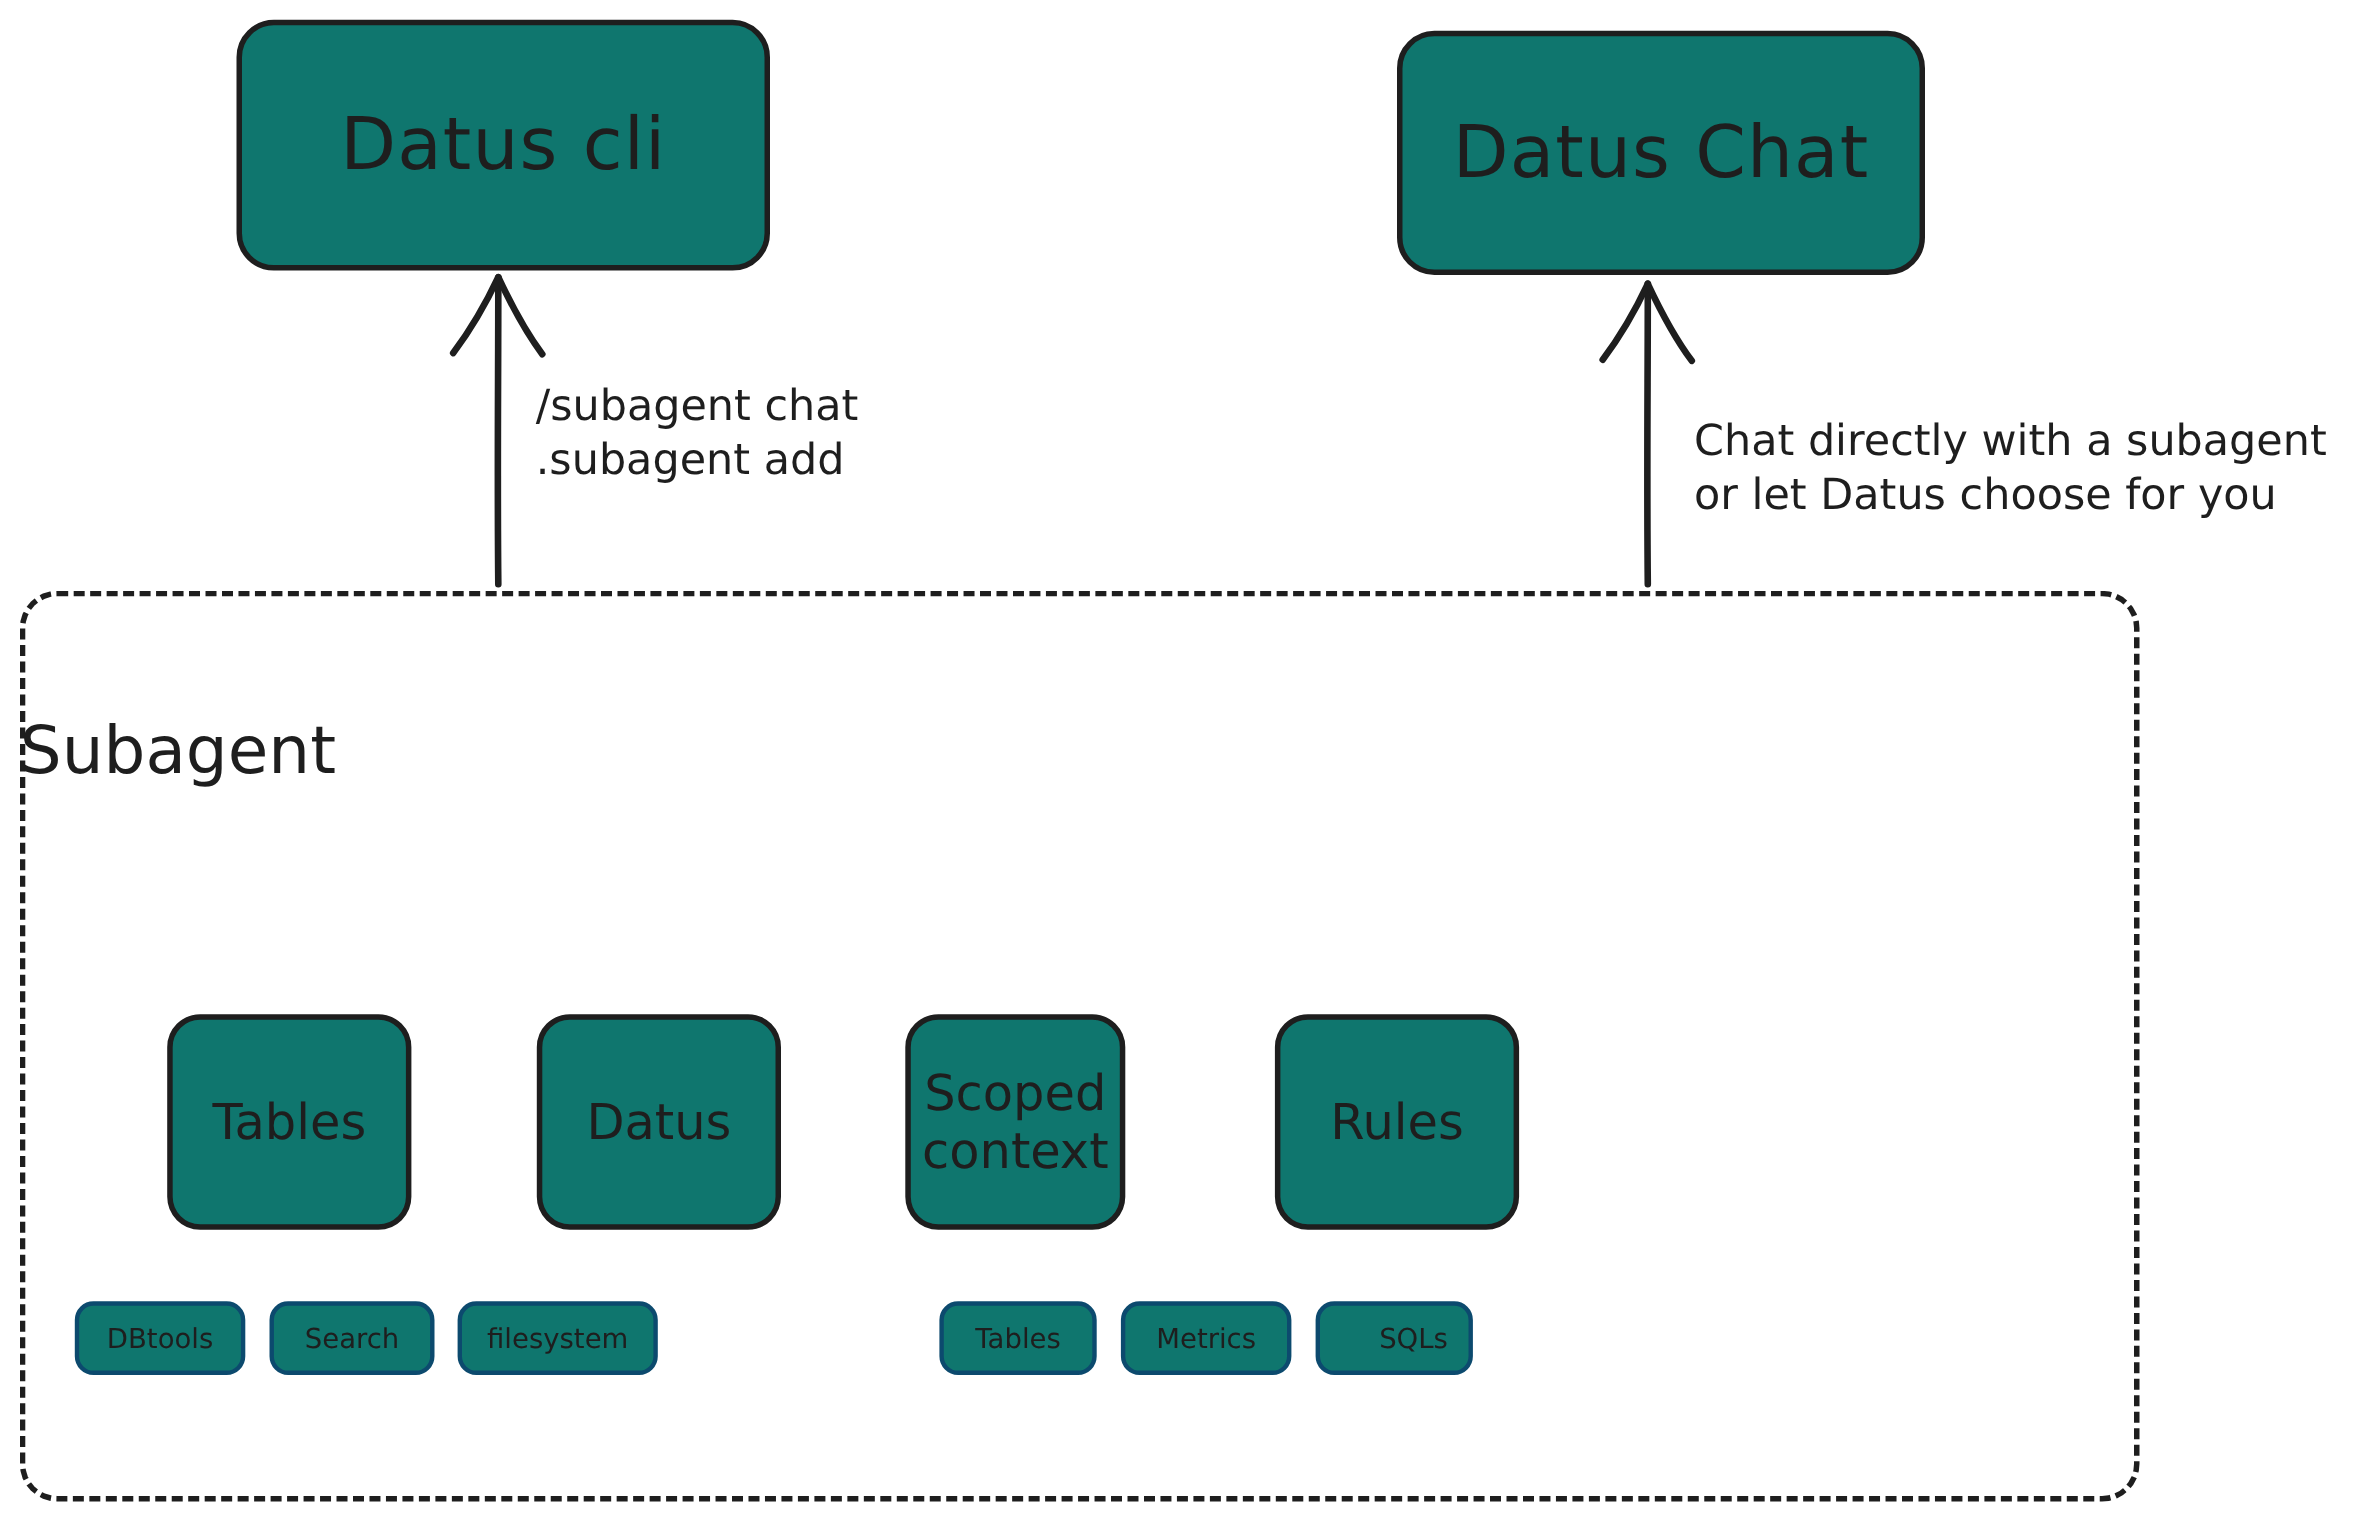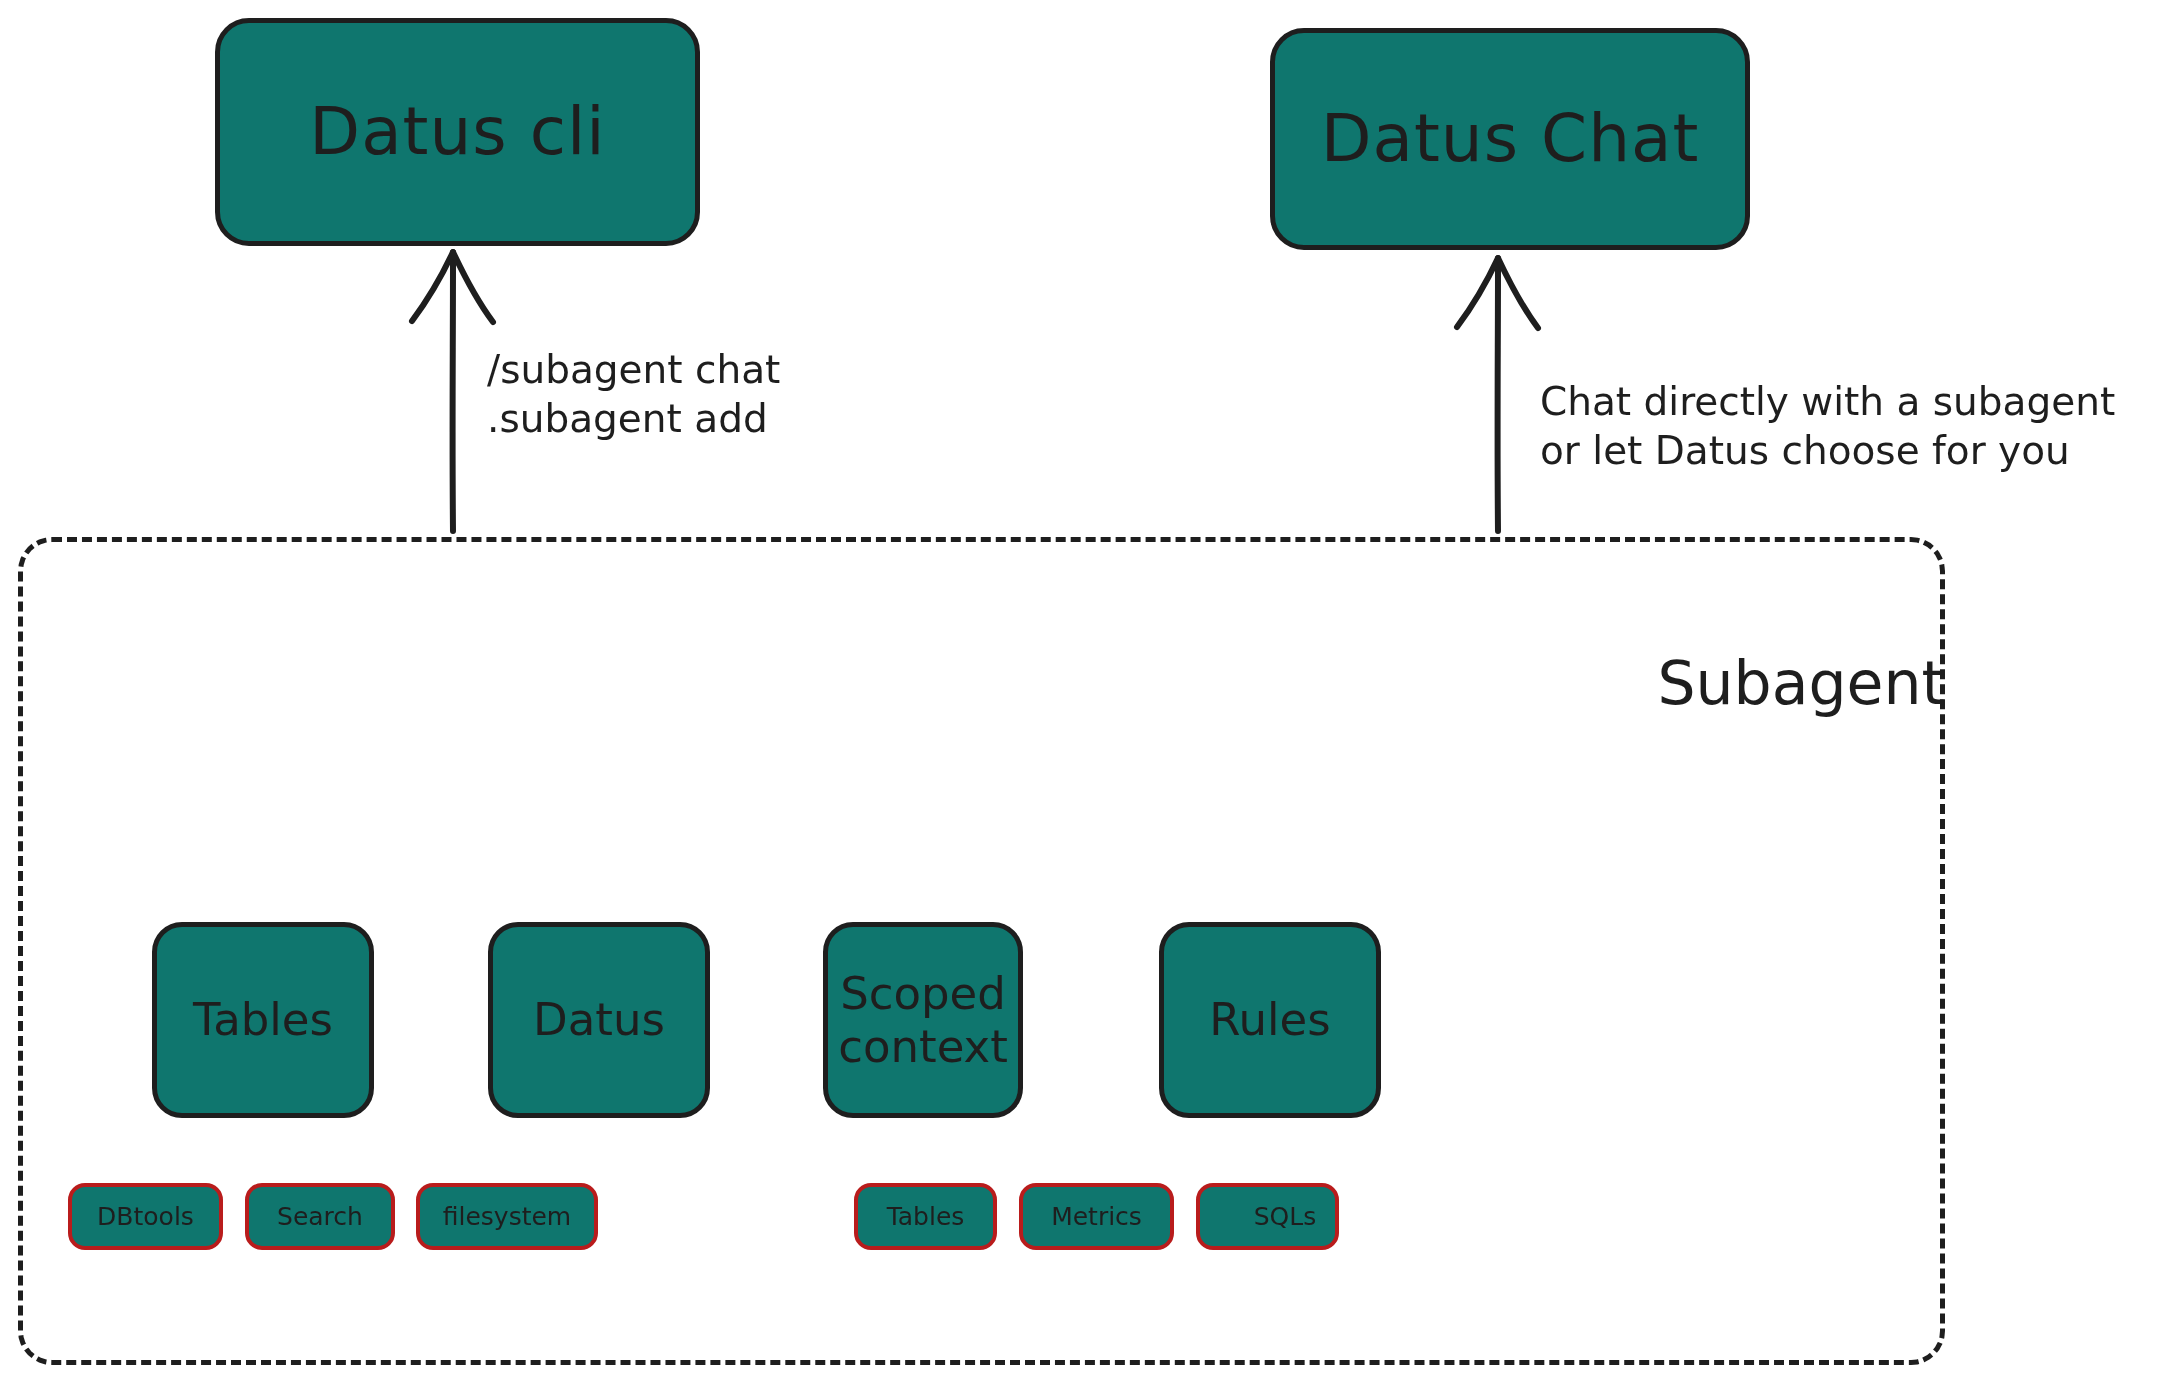--- a/index.html
+++ b/index.html
@@ -60,21 +60,21 @@
     border-radius: 34px;
     background: transparent;
     z-index: 1;
   }
 
   #subagent-title {
     position: absolute;
     left: 18px;
     top: 648px;
     width: 1927px;
-    text-align: right;
+    text-align: left;
     font-size: 60px;
     color: #1e1e1e;
     z-index: 3;
     user-select: none;
   }
 
   
   .component-box {
     border: 5px solid #1e1e1e;
     border-radius: 30px;
@@ -82,21 +82,21 @@
     top: 922px;
     height: 196px;
   }
   #node-tools          { left: 152px;  width: 222px; }
   #node-mcps           { left: 488px;  width: 222px; }
   #node-scoped-context { left: 823px;  width: 200px; }
   #node-rules          { left: 1159px; width: 222px; }
 
   
   .chip {
-    border: 4px solid #b91c1c;
+    border: 4px solid #0c4a6e;
     border-radius: 17px;
     font-size: 25px;
     top: 1183px;
     height: 67px;
   }
   #chip-dbtools    { left: 68px;   width: 155px; }
   #chip-search     { left: 245px;  width: 150px; }
   #chip-filesystem { left: 416px;  width: 182px; }
   #chip-tables     { left: 854px;  width: 143px; }
   #chip-metrics    { left: 1019px; width: 155px; }

